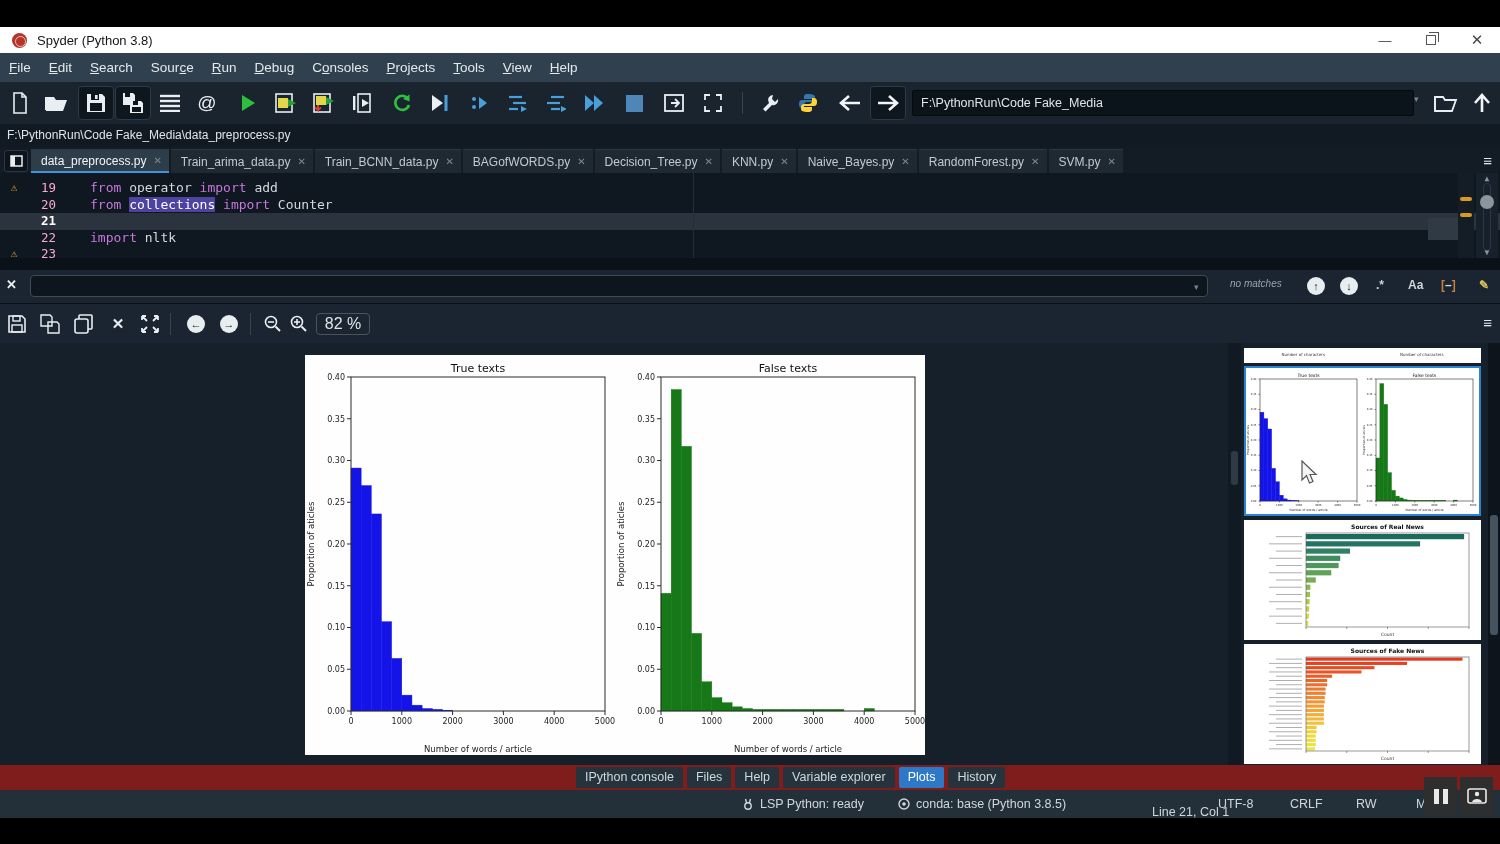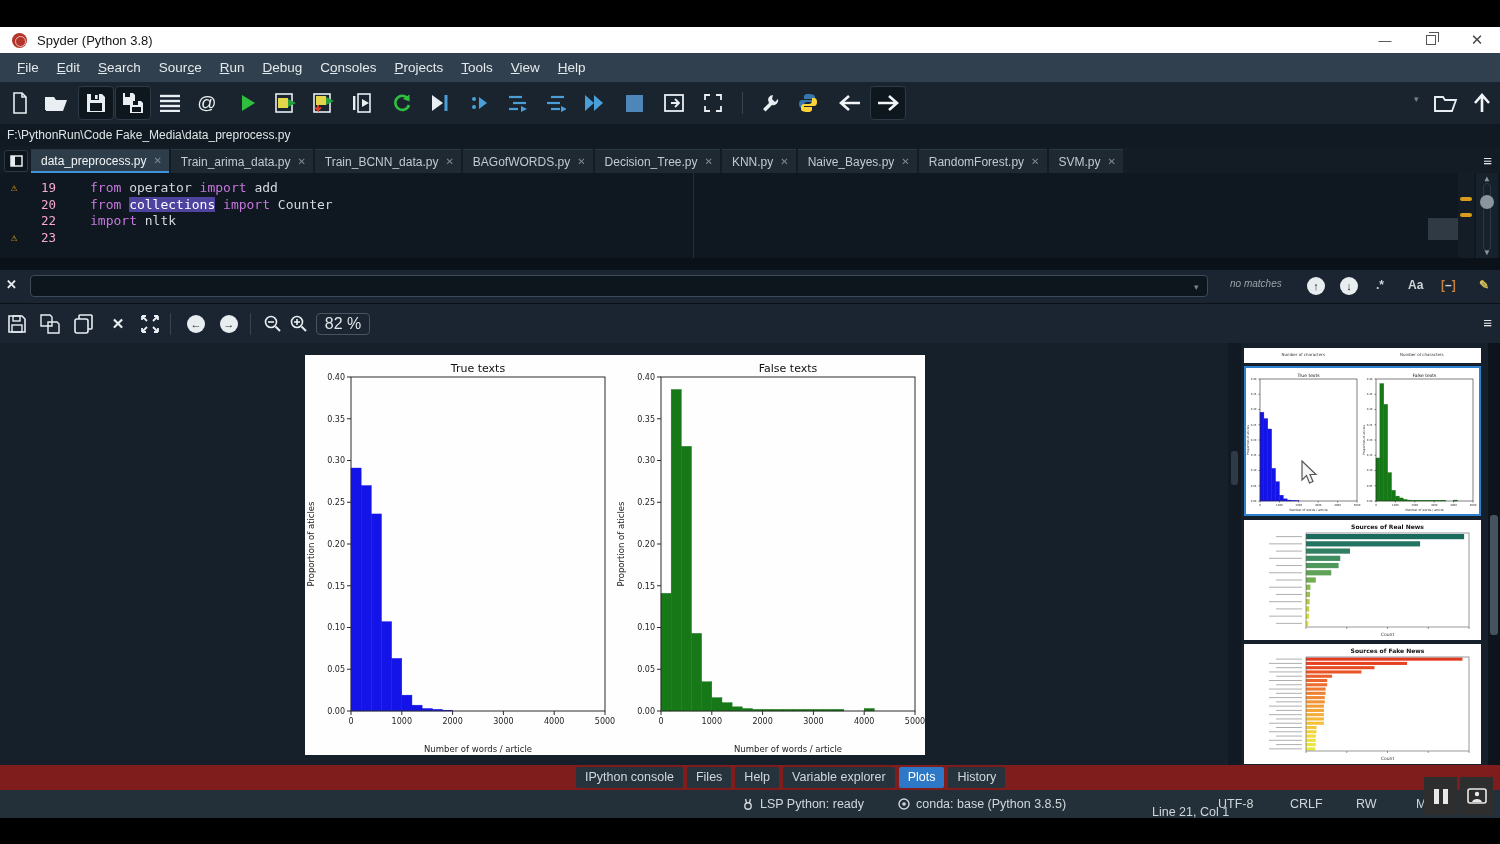--- a/index.html
+++ b/index.html
@@ -11,21 +11,21 @@
   .titlebar { position:absolute; left:0; top:27px; width:1500px; height:26px; background:#ffffff; display:flex; align-items:center; }
   .titlebar .apptitle { font-size:13px; color:#151515; margin-left:10px; }
   .spyder-logo { width:15px; height:15px; border-radius:50%; background:#b5342a; margin-left:12px; position:relative; display:inline-block; }
   .spyder-logo::after{ content:""; position:absolute; left:3px; top:3px; width:9px; height:9px; border-radius:50%; border:1px solid rgba(255,255,255,.65); }
   .winbtns { position:absolute; right:0; top:0; height:26px; display:flex; }
   .winbtn { width:46px; height:26px; display:flex; align-items:center; justify-content:center; color:#444; font-size:13px; }
   .winbtn .restore { width:10px; height:10px; border:1.5px solid #555; position:relative; }
   .winbtn .restore::before{ content:""; position:absolute; left:2px; top:-4px; width:9px; height:9px; border:1.5px solid #555; border-bottom:none; border-left:none; }
 
   
-  .menubar { position:absolute; left:0; top:53px; width:1500px; height:29px; background:#31404e; display:flex; align-items:center; padding-left:8px; }
+  .menubar { position:absolute; left:0; top:53px; width:1500px; height:29px; background:#31404e; display:flex; align-items:center; padding-left:0; }
   .menu-item { color:#e4e9ec; font-size:13.5px; padding:0 9px; line-height:29px; cursor:default; }
   .menu-item u { text-decoration:underline; }
 
   
   .toolbar { position:absolute; left:0; top:82px; width:1500px; height:42px; background:#1a242e; }
   .tbi { position:absolute; top:0; height:42px; width:36px; display:flex; align-items:center; justify-content:center; }
   .tbi svg { display:block; }
   .pressed { background:#0e161e; border:1px solid #2c3947; border-radius:4px; top:4px; height:34px; }
   .tb-sep { position:absolute; top:10px; width:1px; height:22px; background:#39434d; }
   .pathbox { position:absolute; left:912px; top:8px; width:502px; height:26px; background:#0c141b; border:1px solid #05090d; border-radius:2px; color:#dfe5e9; font-size:12.5px; line-height:24px; padding-left:8px; }
@@ -301,20 +301,21 @@
     <div class="tbi" style="left:832px">
         <svg width="22" height="16">
           <path d="M10 1 L2 8 L10 15 M2 8 H21" stroke="#f2f5f7" stroke-width="2.6" fill="none"></path>
         </svg>
       </div>
     <div class="tbi pressed" style="left:870px">
         <svg width="22" height="16">
           <path d="M12 1 L20 8 L12 15 M20 8 H1" stroke="#f2f5f7" stroke-width="2.6" fill="none"></path>
         </svg>
       </div>
+    <div class="pathbox">F:\PythonRun\Code Fake_Media</div>
     <span class="path-caret">▾</span>
     <div class="tbi" style="left:1428px">
         <svg width="24" height="20">
           <path d="M1 4 h8 l2 3 h11 l-4 11 h-17 z" fill="none" stroke="#e8eef2" stroke-width="1.8"></path>
           <path d="M1 17 V4" stroke="#e8eef2" stroke-width="1.8"></path>
         </svg>
       </div>
     <div class="tbi" style="left:1464px">
         <svg width="18" height="20">
           <path d="M9 19 V3 M2 10 L9 2 L16 10" stroke="#f2f5f7" stroke-width="2.6" fill="none"></path>
@@ -369,20 +370,21 @@
           <span class="x">✕</span>
         </div>
       </div>
     <span class="tab-menu">≡</span>
   </div>
 
   <div class="editor">
     <div id="code-lines" style="padding-top:7px;">
         <div class="codeline"><span class="lwarn">⚠</span><span class="lnum">19</span><span class="lcode"><span class="tk-kw">from</span><span> operator </span><span class="tk-kw">import</span><span> add</span></span></div>
         <div class="codeline"><span class="lwarn"></span><span class="lnum">20</span><span class="lcode"><span class="tk-kw">from</span><span> </span><span class="tk-sel">collections</span><span> </span><span class="tk-kw">import</span><span> Counter</span></span></div>
+        <div class="codeline cur"><span class="lwarn"></span><span class="lnum">21</span><span class="lcode"></span></div>
         <div class="codeline"><span class="lwarn"></span><span class="lnum">22</span><span class="lcode"><span class="tk-kw">import</span><span> nltk</span></span></div>
         <div class="codeline"><span class="lwarn">⚠</span><span class="lnum">23</span></div>
       </div>
     <div class="col-rule"></div>
     <div class="viewport-box"></div>
     <div class="ann-strip">
       <div class="ann-mark" style="top:24px"></div>
       <div class="ann-mark" style="top:40px"></div>
     </div>
     <div class="ed-scroll">

